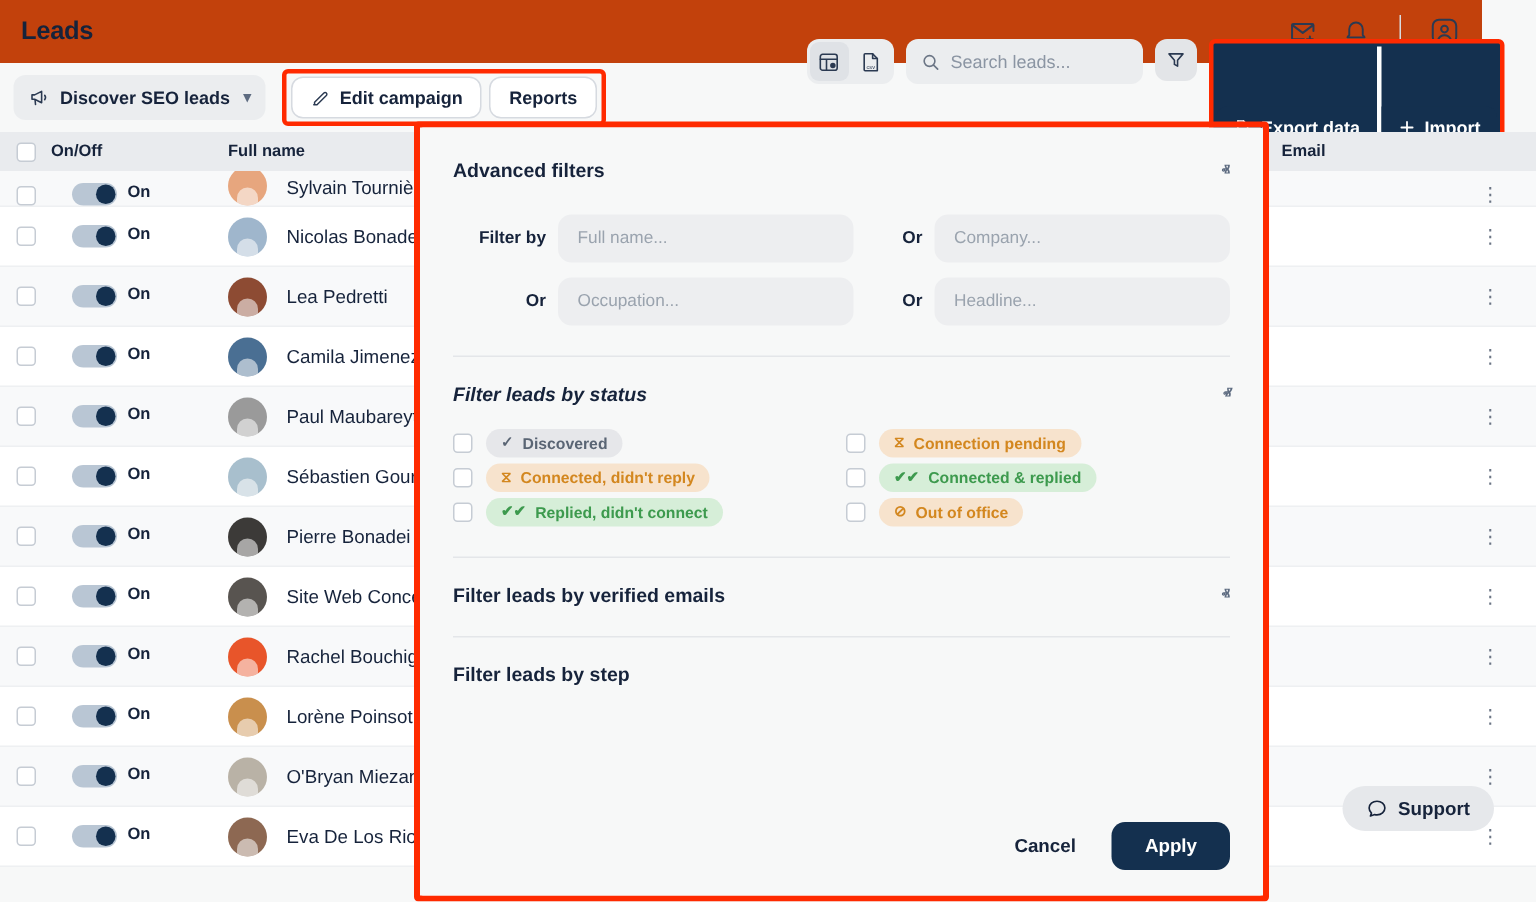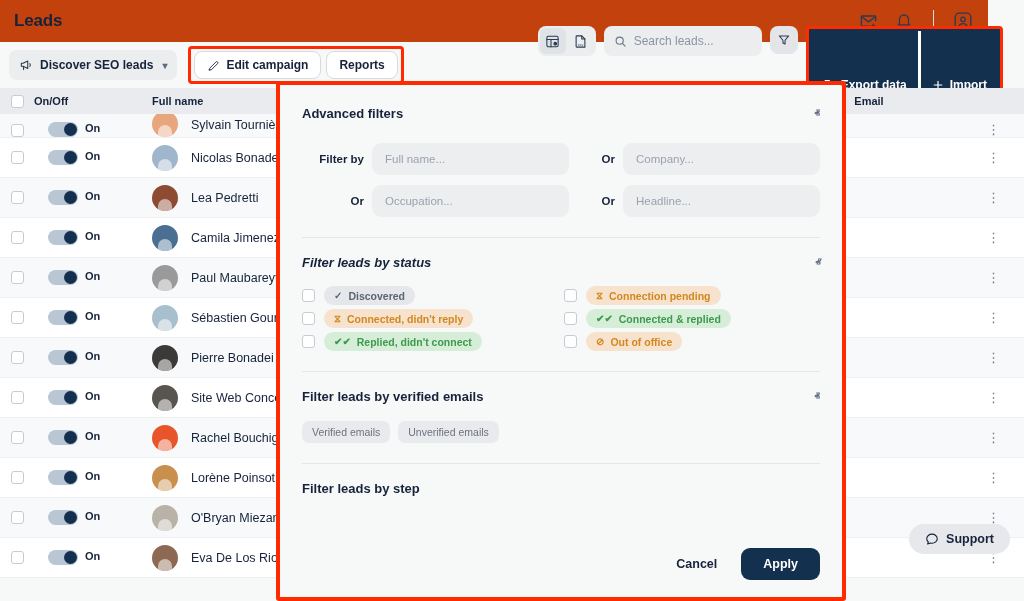--- a/index.html
+++ b/index.html
@@ -205,21 +205,21 @@
     color: #16233b; cursor: pointer; font-family: "Liberation Sans", sans-serif;
   }
   .apply-btn {
     height: 32px; padding: 0 22px; border: none; border-radius: 9px;
     background: #14304f; color: #fff; font-size: 12.5px; font-weight: 700;
     cursor: pointer; font-family: "Liberation Sans", sans-serif;
   }
 
   
   .support {
-    position: absolute; right: 14px; bottom: 47px;
+    position: absolute; right: 28px; bottom: 47px;
     height: 30px; border-radius: 16px; background: #e6e8eb;
     display: flex; align-items: center; gap: 7px; padding: 0 16px;
     font-size: 12.5px; font-weight: 700; color: #16233b; cursor: pointer;
   }
   svg { display: block; }
 </style>
 </head>
 <body>
 
 <div id="app">
@@ -624,24 +624,20 @@
             </span>
           </div>
         </div>
 
       <div class="hr"></div>
 
       <div class="sec-head ve-head">
         <span>Filter leads by verified emails</span>
         <span class="caret">ⱏ</span>
       </div>
-      <div class="chips" id="ve-chips">
-          <div class="chip">Verified emails</div>
-          <div class="chip">Unverified emails</div>
-        </div>
 
       <div class="hr"></div>
 
       <div class="sec-head step-head">
         <span>Filter leads by step</span>
         <span class="caret">ⱟ</span>
       </div>
     </div>
 
     <div class="m-foot">

